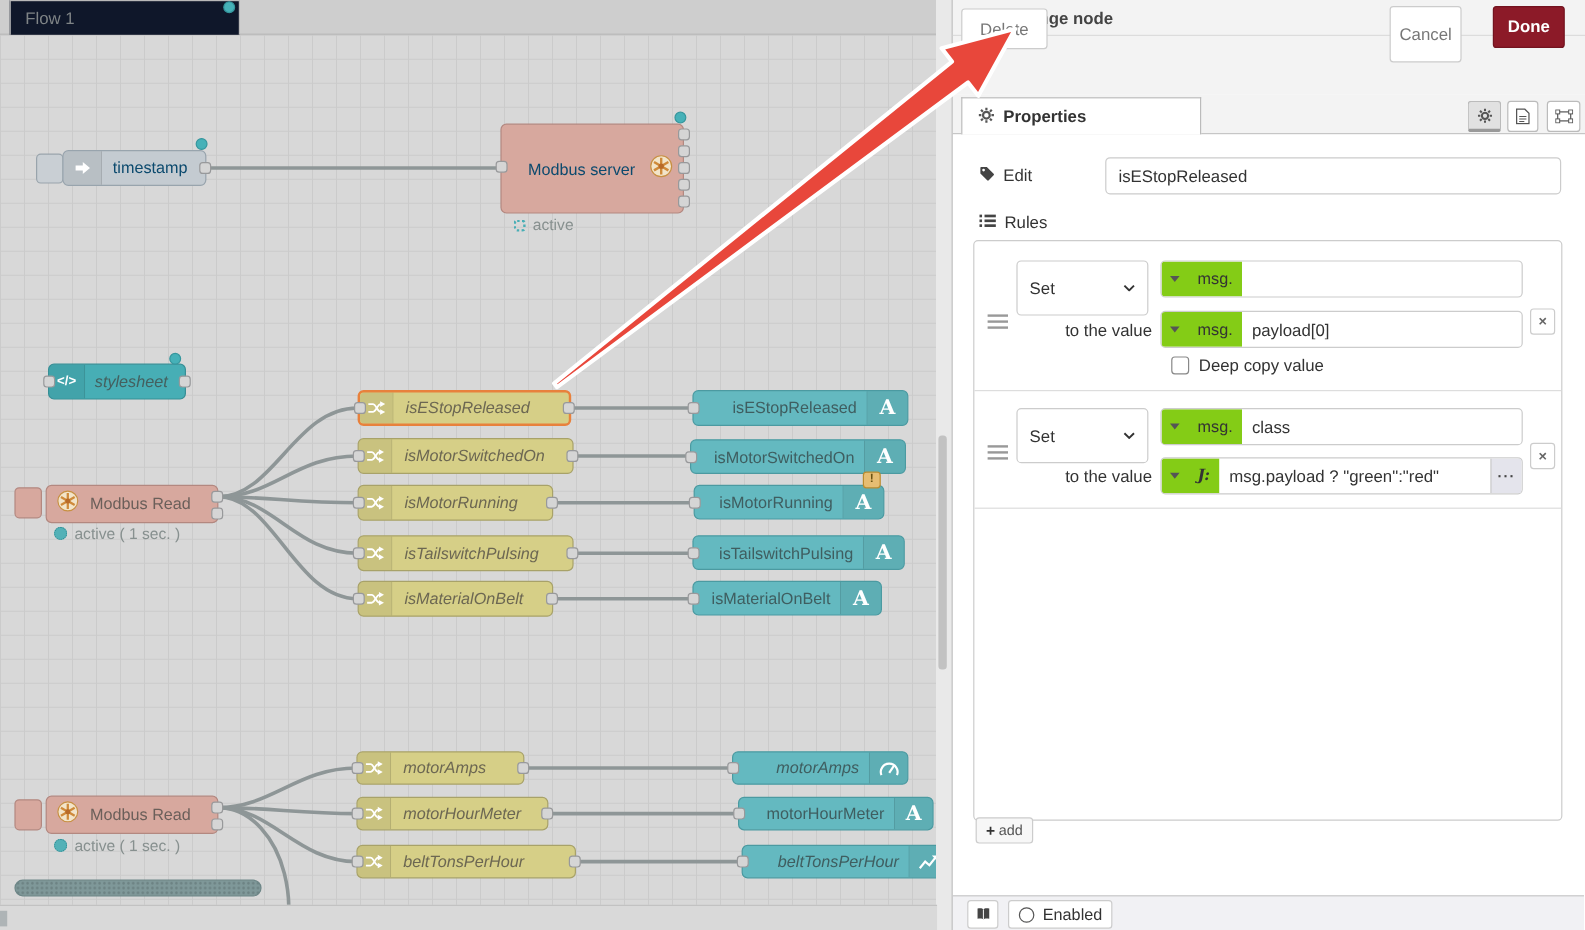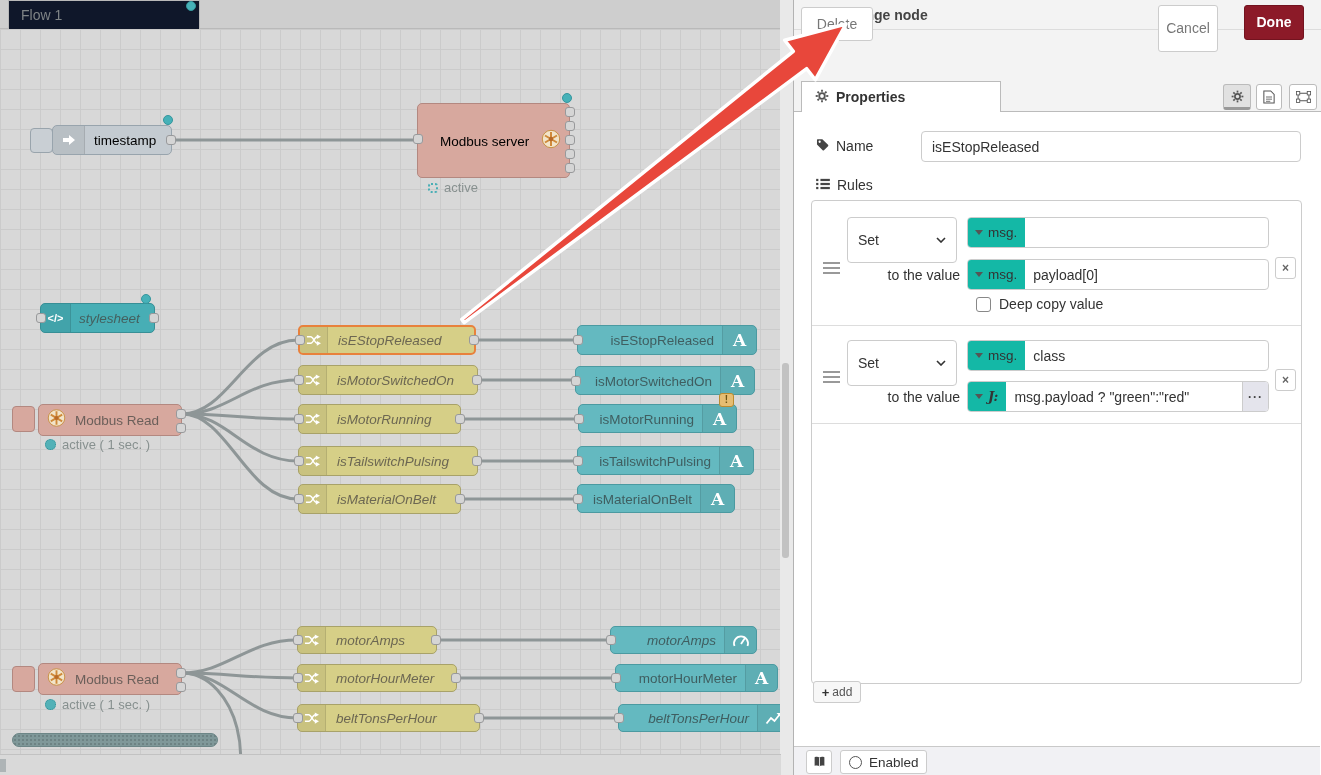--- a/index.html
+++ b/index.html
@@ -23,21 +23,21 @@
   .khaki { background:#d6cf87; border:1px solid #a8a269; }
   .khaki.sel { border:2px solid #e8813c; }
   .dash  { background:#64b9c0; border:1px solid #4b9aa1; }
   .salmon{ background:#d7a89e; border:1px solid #b38880; }
   .inject{ background:#c4cbd1; border:1px solid #98a4ad; }
   .tealn { background:#47aeb5; border:1px solid #378f96; }
 
   .izone { position:absolute; top:0; bottom:0; width:28px; background:rgba(0,0,0,0.06); display:flex; align-items:center; justify-content:center; }
   .izone.l { left:0; border-right:1px solid rgba(0,0,0,0.10); border-radius:4px 0 0 4px; }
   .izone.r { right:0; border-left:1px solid rgba(0,0,0,0.10); border-radius:0 4px 4px 0; }
-  .nlabel { position:absolute; top:50%; transform:translateY(-50%); font-size:13.5px; white-space:nowrap; color:#000000; }
+  .nlabel { position:absolute; top:50%; transform:translateY(-50%); font-size:13.5px; white-space:nowrap; color:#0c4a6e; }
   .khaki .nlabel { left:38px; font-style:italic; color:#6c6752; }
   .dash .nlabel { right:38px; color:#3f5e60; }
   .it { font-style:italic; }
   .port { position:absolute; width:10px; height:10px; background:#d5d5d5; border:1px solid #98999b; border-radius:3px; z-index:3; }
   .port.in { left:-5px; top:50%; margin-top:-5px; }
   .port.out{ right:-5px; top:50%; margin-top:-5px; }
   .aicon { font-family:"DejaVu Serif", serif; color:#fff; font-size:17px; font-weight:bold; }
   .codeic { color:#fff; font-size:11px; font-weight:bold; letter-spacing:0; }
   .status { position:absolute; display:flex; align-items:center; gap:6px; font-size:13px; color:#87908f; z-index:2; }
   .sicon-ring { width:10px; height:10px; border:2px dotted #49aeb5; border-radius:3px; }
@@ -77,21 +77,21 @@
   .frow-label { position:absolute; display:flex; align-items:center; gap:7px; font-size:14px; color:#333; }
   #name-label { left:22px; top:138px; }
   #rules-label { left:22px; top:177px; }
   #name-input { position:absolute; left:127px; top:131px; width:380px; height:31px; border:1px solid #ccc; border-radius:4px; padding:0 10px;
     font-size:14px; color:#333; font-family:"Liberation Sans",sans-serif; background:#fff; }
   #rules-box { position:absolute; left:17px; top:200px; width:491px; height:484px; border:1px solid #ccc; border-radius:4px; background:#fff; }
   .rdivider { position:absolute; left:0; right:0; height:0; border-top:1px solid #ddd; }
   .selbox { position:absolute; width:110px; height:46px; border:1px solid #ccc; border-radius:4px; background:#fff; font-size:14px; color:#333;
     display:flex; align-items:center; padding:16px 10px; justify-content:space-between; }
   .tinput { position:absolute; display:flex; align-items:stretch; height:31px; border:1px solid #ccc; border-radius:4px; background:#fff; overflow:hidden; }
-  .tprefix { display:flex; align-items:center; gap:5px; padding:0 8px 0 7px; background:#14b8a6; font-size:13.5px; color:#333; }
+  .tprefix { display:flex; align-items:center; gap:15px; padding:0 8px 0 7px; background:#84cc16; font-size:13.5px; color:#333; }
   .caret { width:0; height:0; border-left:4px solid transparent; border-right:4px solid transparent; border-top:5px solid #555; }
   .tinput input { border:none; outline:none; flex:1; min-width:0; font-size:14px; color:#333; padding:0 8px; background:transparent; font-family:"Liberation Sans",sans-serif; }
   .tsuffix { width:26px; background:#e4e4ec; border-left:1px solid #ccc; display:flex; align-items:center; justify-content:center;
     font-weight:bold; font-size:12px; color:#444; letter-spacing:1px; }
   .jexp { font-family:"DejaVu Serif",serif; font-style:italic; font-weight:bold; font-size:13px; color:#333; }
   .dhandle { position:absolute; width:17px; display:flex; flex-direction:column; gap:3px; }
   .dhandle i { display:block; height:2px; background:#999; }
   .tolabel { position:absolute; width:118px; text-align:right; font-size:14px; color:#333; }
   .xbtn { position:absolute; width:21px; height:22px; background:#fff; border:1px solid #ccc; border-radius:3px; font-size:12px; font-weight:bold;
     color:#666; text-align:center; line-height:20px; cursor:pointer; }
@@ -496,21 +496,21 @@
     </div>
 
     <div id="p-body"></div>
 
     <div class="frow-label" id="name-label">
       <span>
         <svg width="13" height="13" viewBox="0 0 16 16">
             <path fill="#444" d="M7.8 1.5H2a.8.8 0 0 0-.8.8V8l7 7a1.1 1.1 0 0 0 1.6 0l5-5a1.1 1.1 0 0 0 0-1.6l-7-7zM4.5 6a1.4 1.4 0 1 1 0-2.8 1.4 1.4 0 0 1 0 2.8z"></path>
           </svg>
       </span>
-      <span>Name</span>
+      <span>Edit</span>
     </div>
     <input id="name-input" value="isEStopReleased" style="">
 
     <div class="frow-label" id="rules-label">
       <span>
         <svg width="14" height="12" viewBox="0 0 16 14">
             <g fill="#444">
               <rect x="0" y="1" width="2.6" height="2.6"></rect>
               <rect x="5" y="1" width="11" height="2.6"></rect>
               <rect x="0" y="5.7" width="2.6" height="2.6"></rect>

